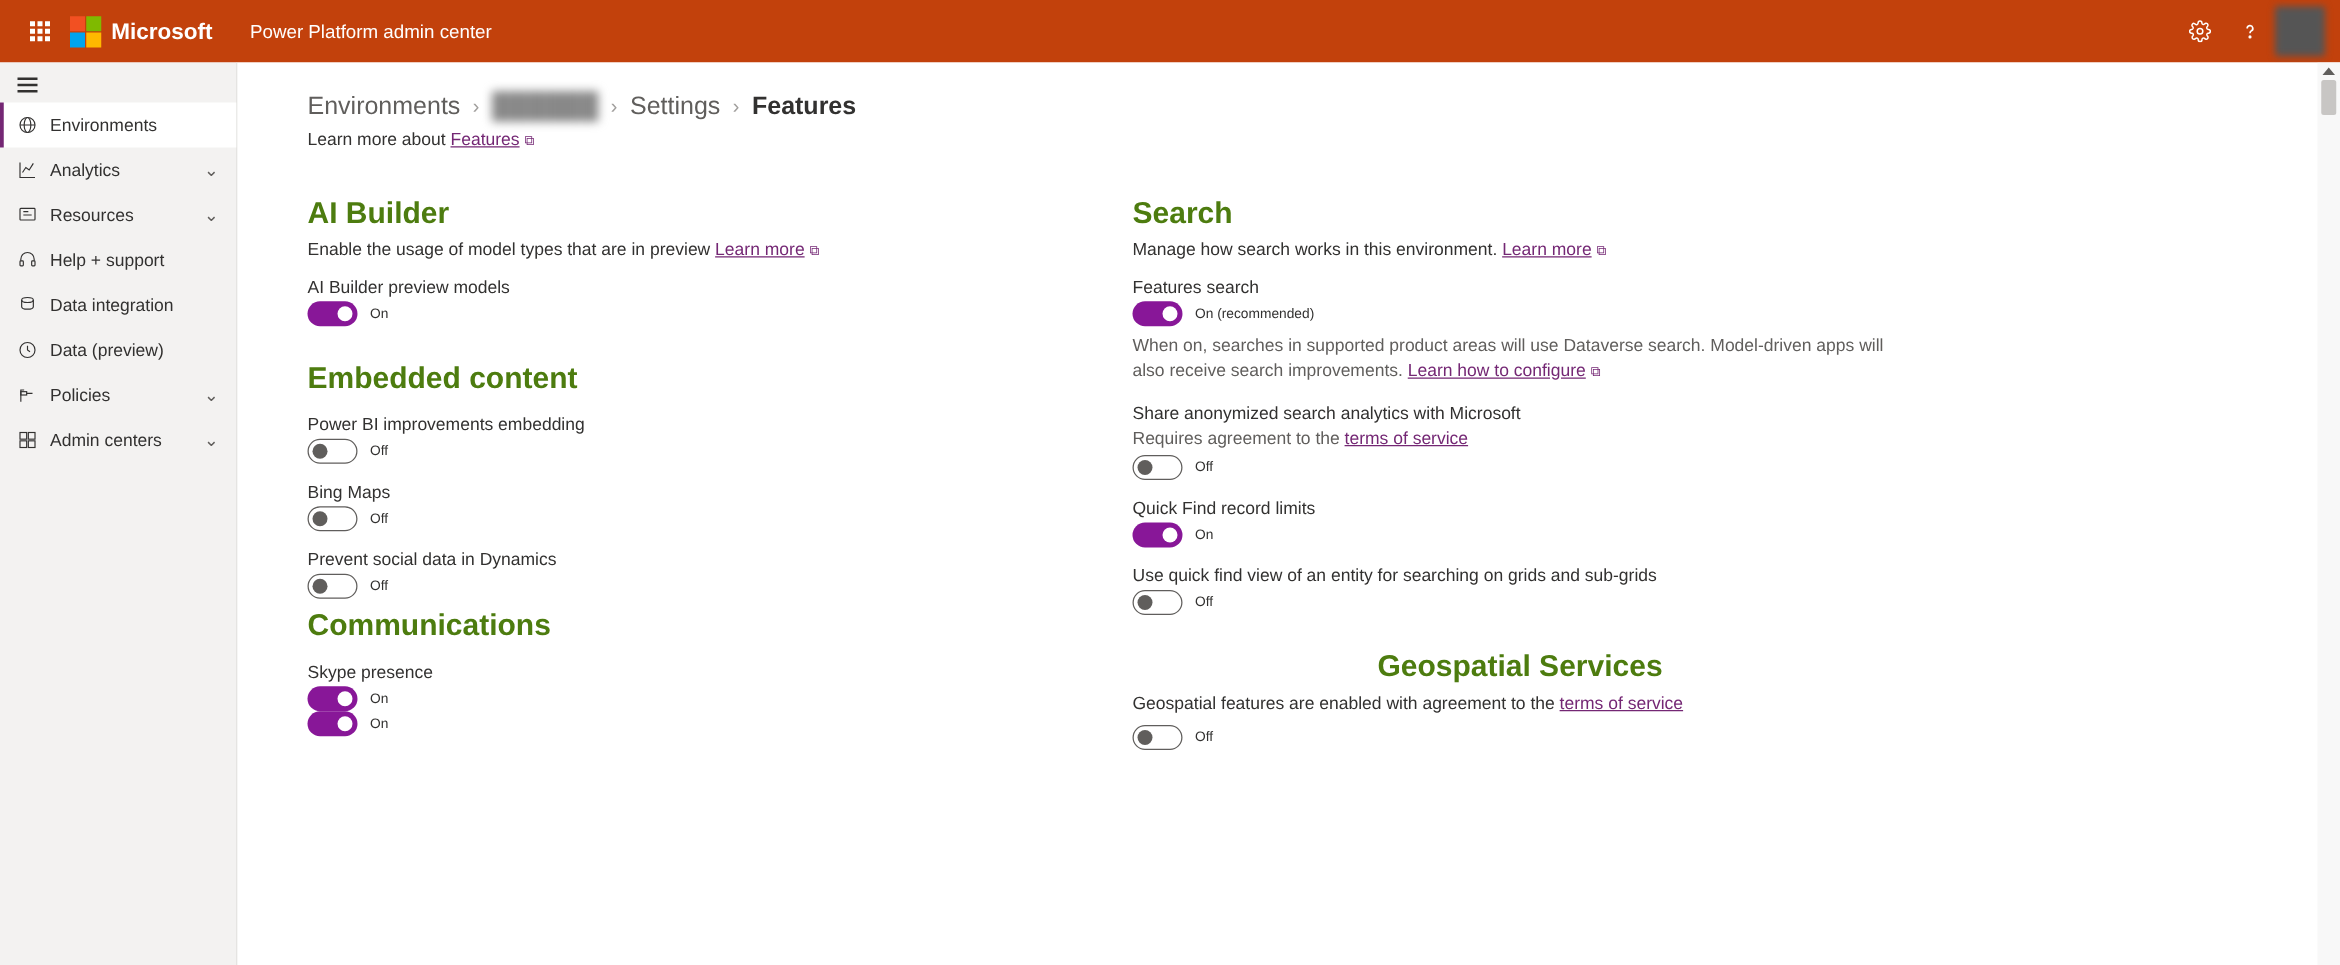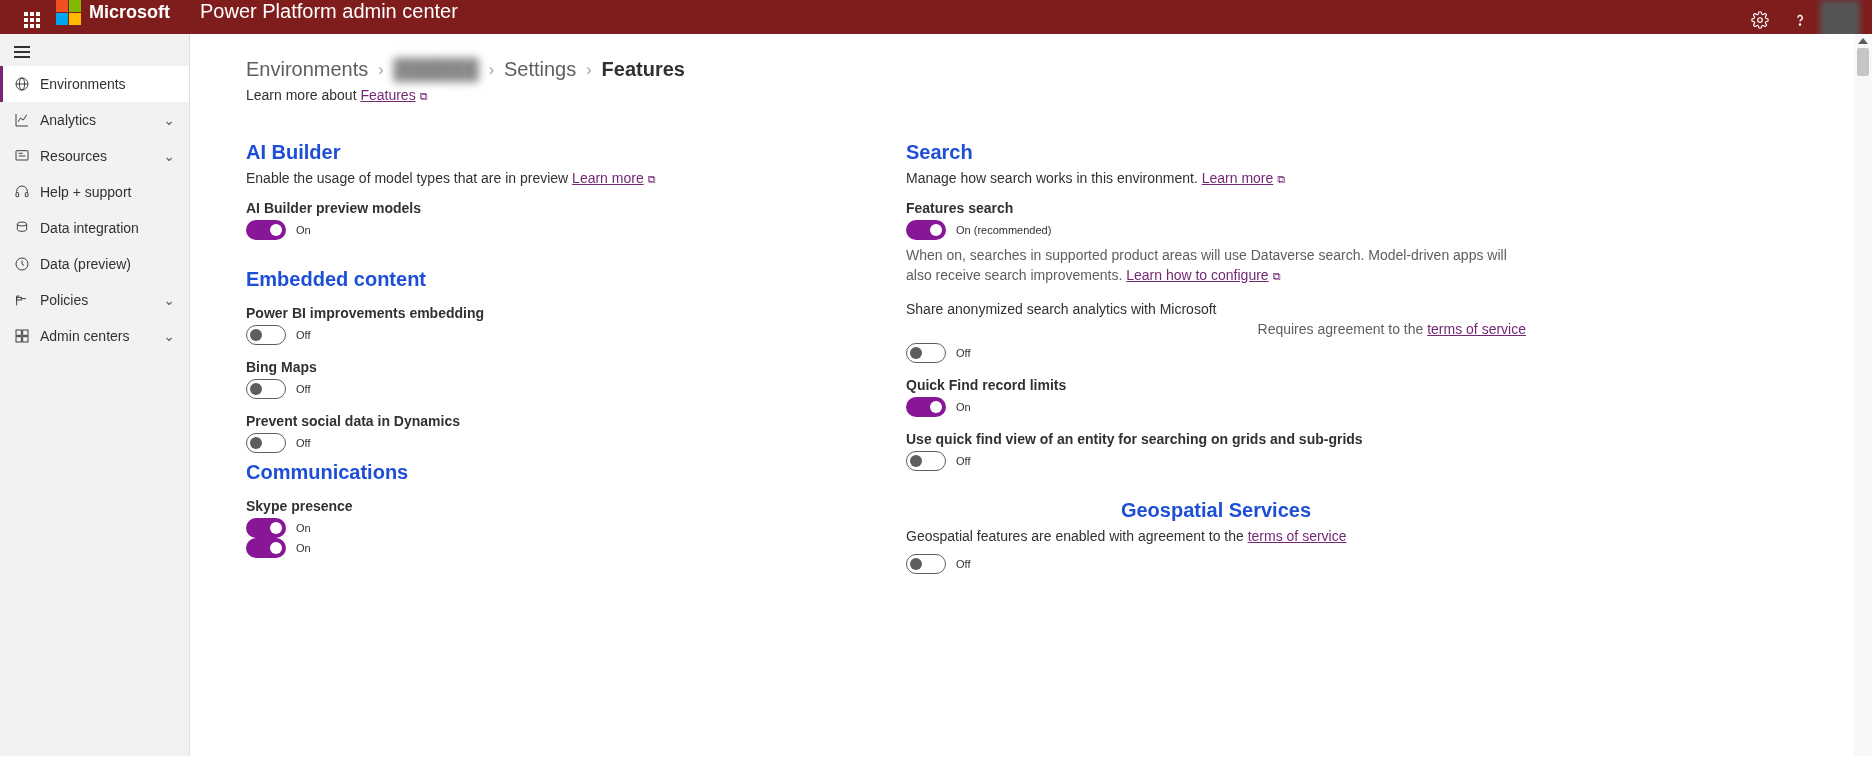--- a/index.html
+++ b/index.html
@@ -1,27 +1,27 @@
 <!DOCTYPE html>
 <html><head>
 <meta charset="utf-8">
 <style>
   * { box-sizing: border-box; margin: 0; padding: 0; }
   body { font-family: "Segoe UI", Arial, sans-serif; background: #fff; color: #323130; width: 1872px; }
   
   
-  .top-header { background: #7f1d1d; color: #fff; height: 34px; display: flex; align-items: flex-start; padding: 0 12px; }
+  .top-header { background: #c2410c; color: #fff; height: 50px; display: flex; align-items: center; padding: 0 12px; }
   .waffle { width: 40px; height: 40px; display: flex; align-items: center; justify-content: center; cursor: pointer; }
   .waffle-grid { display: grid; grid-template-columns: repeat(3,4px); grid-template-rows: repeat(3,4px); gap: 2px; }
   .waffle-grid span { width:4px;height:4px;background:#fff; }
   .ms-logo { display:flex; align-items:center; gap:8px; margin-left:4px; margin-right:30px; }
   .ms-squares { display:grid; grid-template-columns:12px 12px; grid-template-rows:12px 12px; gap:1px; }
   .sq-r{background:#f25022;} .sq-g{background:#7fba00;} .sq-b{background:#00a4ef;} .sq-y{background:#ffb900;}
   .ms-text { font-size:18px; font-weight:600; }
-  .app-title { font-size:20px; font-weight:400; }
+  .app-title { font-size:15px; font-weight:400; }
   .spacer { flex:1; }
   .hdr-btn { width:40px;height:40px;display:flex;align-items:center;justify-content:center;cursor:pointer;color:#fff; }
   .avatar-blur { width:40px;height:40px;background:#555;filter:blur(3px);border-radius:2px; }
 
   
   .layout { display:flex; height:calc(772px - 50px); }
   .sidebar { width:190px; background:#f3f2f1; border-right:1px solid #e1dfdd; display:flex; flex-direction:column; padding-top:4px; }
   .hamburger { padding:8px 14px; cursor:pointer; }
   .hamburger-lines { display:flex;flex-direction:column;gap:3px; width:16px;}
   .hamburger-lines span{height:2px;background:#323130;}
@@ -40,24 +40,24 @@
   .breadcrumb .crumb { cursor:pointer; }
   .breadcrumb .sep { color:#a19f9d; font-size:16px;}
   .breadcrumb .current { color:#323130; font-weight:600; }
   .env-blur { filter:blur(4px); color:#888;}
   .learn-line { font-size:14px; margin-bottom:30px; }
   .link { color:#742774; text-decoration:underline; cursor:pointer; }
   .ext-icon { font-size:11px; color:#742774; margin-left:4px; }
 
   .columns { display:flex; gap:40px; }
   .col { flex:1; max-width:620px;}
-  h2.section { font-size:20px; font-weight:600; color:#1d4ed8; margin-top:8px; margin-bottom:6px; }
+  h2.section { font-size:24px; font-weight:600; color:#4d7c0f; margin-top:8px; margin-bottom:6px; }
   .section-desc { font-size:14px; margin-bottom:10px; }
-  .setting-label { font-size:14px; font-weight:700; margin-top:14px; margin-bottom:4px; color:#323130;}
-  .setting-sublabel { font-size:14px; color:#605e5c; margin-bottom:6px;text-align:right;}
+  .setting-label { font-size:14px; font-weight:400; margin-top:14px; margin-bottom:4px; color:#323130;}
+  .setting-sublabel { font-size:14px; color:#605e5c; margin-bottom:6px;}
   .hint { font-size:14px; color:#605e5c; margin-top:6px; line-height:1.4;}
 
   .toggle-row { display:flex; align-items:center; gap:10px; }
   .toggle { width:40px; height:20px; border-radius:10px; position:relative; cursor:pointer; }
   .toggle .knob { position:absolute; width:12px;height:12px;border-radius:50%; top:4px; }
   .toggle.on { background:#881798; }
   .toggle.on .knob { right:4px; background:#fff; }
   .toggle.off { background:#fff; border:1px solid #605e5c; }
   .toggle.off .knob { left:3px; top:3px; background:#605e5c; }
   .toggle-text { font-size:11px; }

